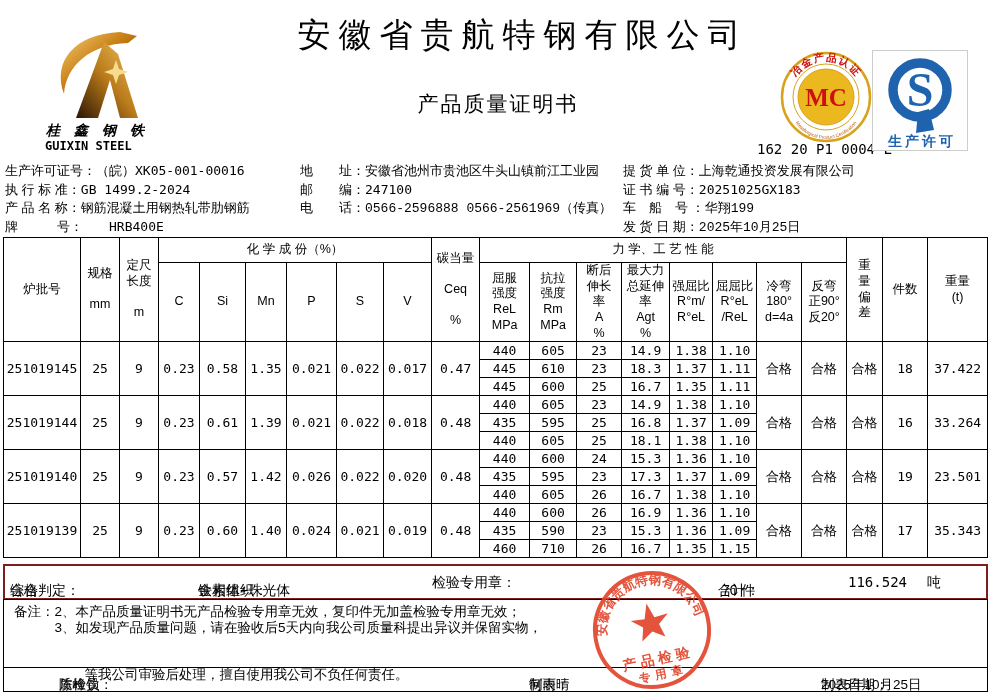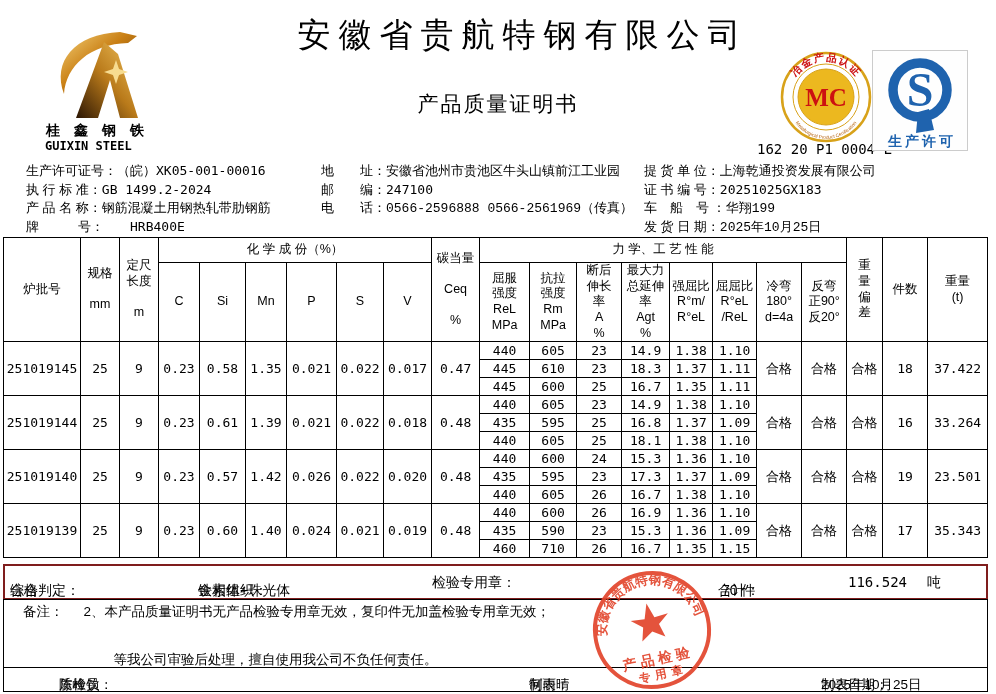--- a/index.html
+++ b/index.html
@@ -19,21 +19,21 @@
   .logo-cn { position:absolute; left:6px; top:94px; width:97px; font-size:14px; font-weight:bold;
     display:flex; justify-content:space-between; white-space:nowrap;}
   .logo-en { position:absolute; left:5px; top:111px; width:100px; font-family:"DejaVu Sans Mono", monospace;
     font-size:12px; font-weight:bold; white-space:nowrap; }
 
   .mc-code { position:absolute; left:757px; top:141px; font-family:"DejaVu Sans Mono", monospace; font-size:14px; }
 
   
   .info { position:absolute; top:162px; left:0; width:996px; font-size:13px; }
   .info-col { position:absolute; top:0; }
-  .info-col .line { height:18.5px; line-height:18.5px; white-space:nowrap;margin-left:21px; }
+  .info-col .line { height:18.5px; line-height:18.5px; white-space:nowrap; }
   .info-col .val { font-family:"DejaVu Sans Mono", monospace; }
   .info-col .val.cjk { font-family:Liberation Mono, monospace; }
   .col-left { left:5px; }
   .col-mid { left:300px; }
   .col-right { left:623px; }
 
   
   table.qt { position:absolute; left:3px; top:237px; width:985px; border-collapse:collapse; table-layout:fixed; }
   table.qt th, table.qt td { border:1px solid #000; text-align:center; vertical-align:middle; padding:0 1px;
      font-weight:normal; overflow:hidden; }
@@ -41,21 +41,21 @@
   table.qt tr.h1 th { height:25px; }
   table.qt tr.h2 th { height:78px; }
   table.qt td { height:18px; font-size:13px; font-family:"DejaVu Sans Mono", monospace; }
   table.qt td.cjk { font-family:"Liberation Sans", sans-serif; }
   .pre { white-space:pre-line; }
 
   
   .summary-row { position:absolute; left:3px; top:564px; width:985px; height:36px; border:2px solid #7f1d1d; font-size:14px; }
   .summary-row span { position:absolute; top:8px; white-space:nowrap; }
   .notes-row { position:absolute; left:3px; top:599px; width:985px; height:69px; border:1px solid #000; font-size:13.5px; }
-  .notes-inner { position:absolute; left:19px; top:4px; line-height:15.5px;gap:20px; }
+  .notes-inner { position:absolute; left:10px; top:4px; line-height:15.5px; }
   .note-block { display:flex; }
   .note-lines .note-line { white-space:nowrap; }
   .note-lines .note-line:last-child { padding-left:30px;margin-top:32px; }
   .footer-row { position:absolute; left:3px; top:667px; width:985px; height:25px; border:1px solid #000; font-size:13.5px; }
   .footer-row span { position:absolute; top:4px; white-space:nowrap; }
 
   
   .stamp { position:absolute; left:577px; top:556px; width:150px; height:150px; pointer-events:none; }
   .mc-badge { position:absolute; left:780px; top:51px; }
   .qs-badge { position:absolute; left:872px; top:50px; }
@@ -81,21 +81,21 @@
           <stop offset="0" stop-color="#2b1503"></stop>
             <stop offset="0.5" stop-color="#b97a1a"></stop>
             <stop offset="1" stop-color="#f2c45e"></stop>
         </linearGradient>
       </defs>
       <path d="M80,4 C34,6 12,34 24,66 C26,38 50,16 88,15 L97,8 Z" fill="url(#gold1)"></path>
       <path d="M36,90 L64,14 L78,26 L98,90 L80,90 L70,52 L58,90 Z" fill="url(#gold2)"></path>
       <path d="M76,32 L80,44 L76,56 L72,44 Z" fill="#f7dc90"></path>
       <path d="M64,44 L76,40 L88,44 L76,48 Z" fill="#f7dc90"></path>
     </svg>
-    <div class="logo-cn" style="letter-spacing:14px;">桂鑫钢铁</div>
+    <div class="logo-cn" style="letter-spacing:14px;font-style:italic;">桂鑫钢铁</div>
     <div class="logo-en">GUIXIN  STEEL</div>
   </div>
 
   <svg class="mc-badge" width="92" height="94" viewBox="0 0 92 94">
     <circle cx="46" cy="46" r="44" fill="#ffffff" stroke="#d8a21a" stroke-width="2.5"></circle>
     <circle cx="46" cy="46" r="33" fill="none" stroke="#d8a21a" stroke-width="1"></circle>
     <circle cx="46" cy="46" r="28" fill="#ecb81f" stroke="#d8a21a" stroke-width="1"></circle>
     <text x="46" y="55" text-anchor="middle" font-size="25" font-weight="bold" fill="#cc1111" font-family="Liberation Serif, serif">MC</text>
     <path id="mcTop" d="M 11.2,36.7 A 36,36 0 0 1 80.8,36.7" fill="none"></path>
     <text font-size="10.5" font-weight="bold" fill="#cc1111" letter-spacing="1.5">
@@ -399,20 +399,21 @@
     <span style="left:713px;"><span>合计：</span>&nbsp;<span>70 件</span></span>
     <span style="left:843px; font-family:'DejaVu Sans Mono', monospace;">116.524</span>
     <span style="left:922px;">吨</span>
   </div>
 
   <div class="notes-row">
     <div class="notes-inner note-block">
       <div>备注：</div>
       <div class="note-lines">
         <div class="note-line">2、本产品质量证明书无产品检验专用章无效，复印件无加盖检验专用章无效；</div>
+        <div class="note-line">3、如发现产品质量问题，请在验收后5天内向我公司质量科提出异议并保留实物，</div>
         <div class="note-line">等我公司审验后处理，擅自使用我公司不负任何责任。</div>
       </div>
     </div>
   </div>
 
   <div class="footer-row">
     <span style="left:55px;">
         <span>质检员：</span>
         <span>陈峰钦</span>
       </span>

